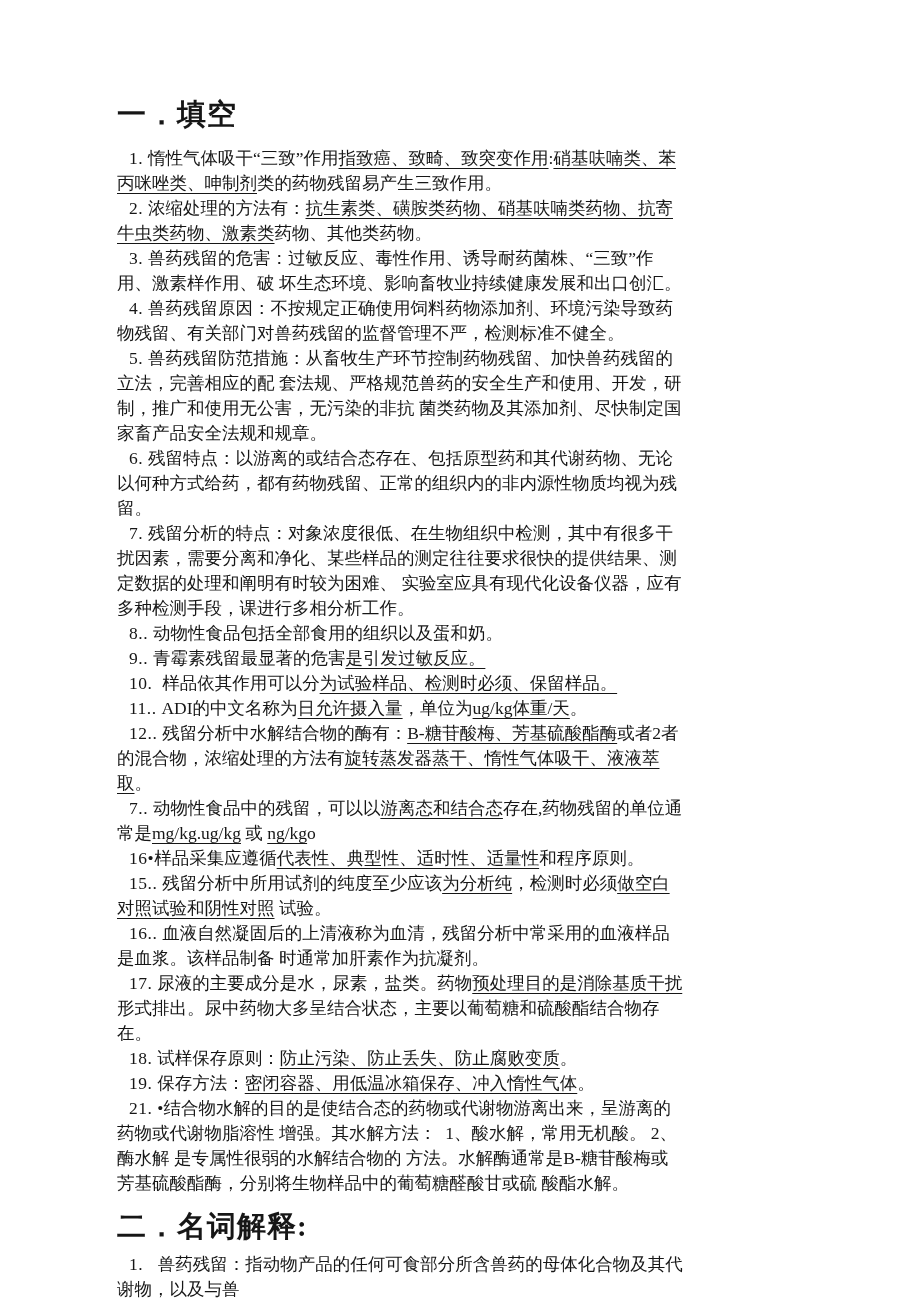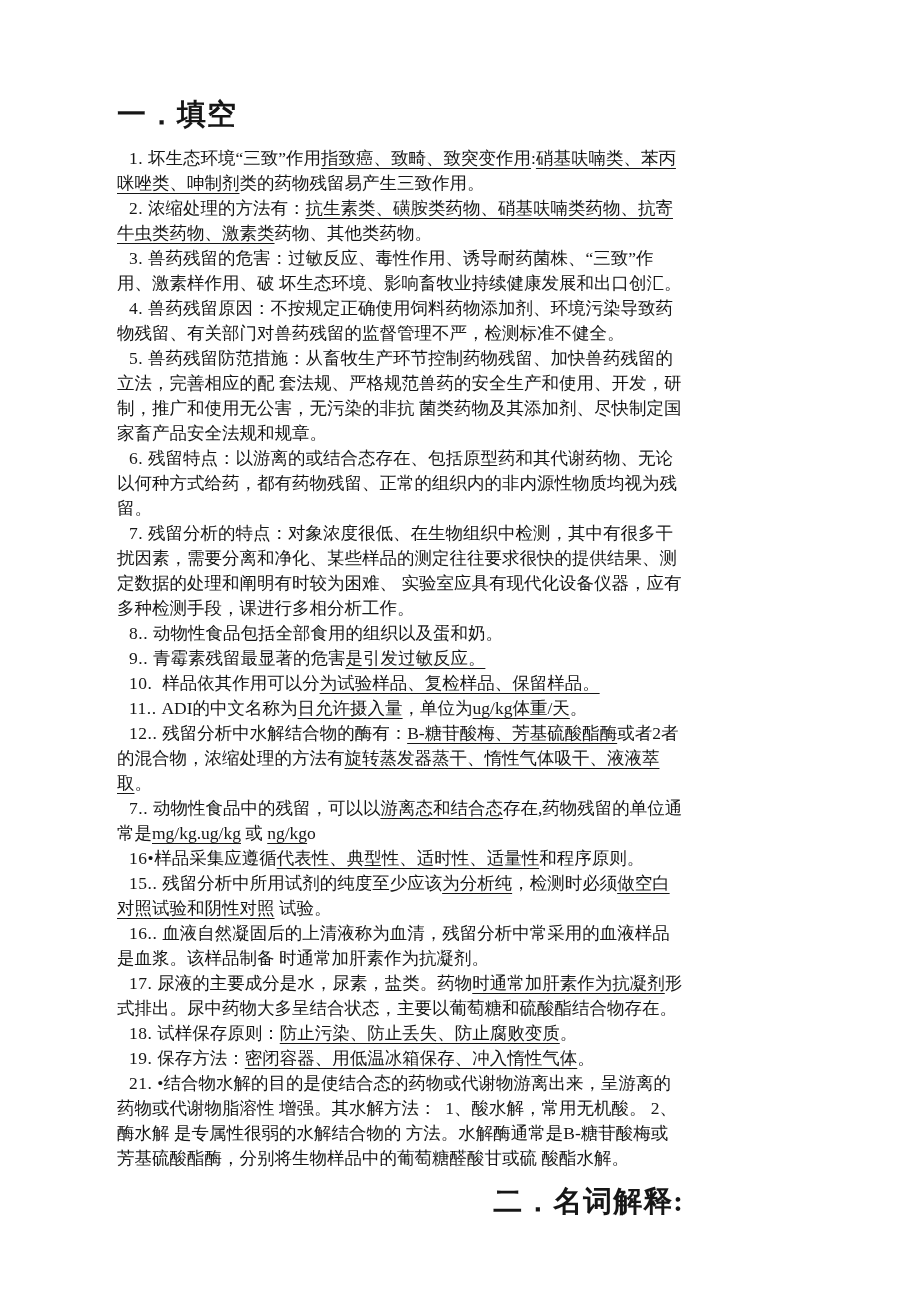--- a/index.html
+++ b/index.html
@@ -25,21 +25,20 @@
     font-size: 29px;
     font-weight: bold;
     line-height: 36px;
     margin: 0 0 14px 0;
     letter-spacing: 1px;
     white-space: pre-wrap;
   }
   .section-heading.second {
     margin-top: 12px;
     margin-bottom: 8px;
-    text-align: right;
   }
   .list {
     margin: 0;
     padding: 0;
   }
   .item {
     margin: 0;
     padding: 0;
     font-size: 17.5px;
     line-height: 25px;
@@ -55,37 +54,40 @@
     text-underline-offset: 4px;
   }
 </style>
 </head>
 <body>
 
 <div class="page">
   <h1 class="section-heading">一．填空</h1>
 
   <div class="list">
-      <p class="item"><span class="num">1. </span><span>坏生态环境“三致”作用</span><u>指致癌、致畸、致突变作用</u><span>:</span><u>硝基呋喃类、苯丙咪唑类、呻制剂</u><span>类的药物残留易产生三致作用。</span></p>
+      <p class="item"><span class="num">1. </span><span>惰性气体吸干“三致”作用</span><u>指致癌、致畸、致突变作用</u><span>:</span><u>硝基呋喃类、苯丙咪唑类、呻制剂</u><span>类的药物残留易产生三致作用。</span></p>
       <p class="item"><span class="num">2. </span><span>浓缩处理的方法有：</span><u>抗生素类、磺胺类药物、硝基呋喃类药物、抗寄牛虫类药物、激素类</u><span>药物、其他类药物。</span></p>
       <p class="item"><span class="num">3. </span><span>兽药残留的危害：过敏反应、毒性作用、诱导耐药菌株、“三致”作用、激素样作用、破 坏生态环境、影响畜牧业持续健康发展和出口创汇。</span></p>
       <p class="item"><span class="num">4. </span><span>兽药残留原因：不按规定正确使用饲料药物添加剂、环境污染导致药物残留、有关部门对兽药残留的监督管理不严，检测标准不健全。</span></p>
       <p class="item"><span class="num">5. </span><span>兽药残留防范措施：从畜牧生产环节控制药物残留、加快兽药残留的立法，完善相应的配 套法规、严格规范兽药的安全生产和使用、开发，研制，推广和使用无公害，无污染的非抗 菌类药物及其添加剂、尽快制定国家畜产品安全法规和规章。</span></p>
       <p class="item"><span class="num">6. </span><span>残留特点：以游离的或结合态存在、包括原型药和其代谢药物、无论以何种方式给药，都有药物残留、正常的组织内的非内源性物质均视为残留。</span></p>
       <p class="item"><span class="num">7. </span><span>残留分析的特点：对象浓度很低、在生物组织中检测，其中有很多干扰因素，需要分离和净化、某些样品的测定往往要求很快的提供结果、测定数据的处理和阐明有时较为困难、 实验室应具有现代化设备仪器，应有多种检测手段，课进行多相分析工作。</span></p>
       <p class="item"><span class="num">8.. </span><span>动物性食品包括全部食用的组织以及蛋和奶。</span></p>
       <p class="item"><span class="num">9.. </span><span>青霉素残留最显著的危害</span><u>是引发过敏反应。</u></p>
-      <p class="item"><span class="num">10.  </span><span>样品依其作用可以分</span><u>为试验样品、复检样品、保留样品。</u></p>
+      <p class="item"><span class="num">10.  </span><span>样品依其作用可以分</span><u>为试验样品、检测时必须、保留样品。</u></p>
       <p class="item"><span class="num">11.. </span><span>ADI的中文名称为</span><u>日允许摄入量</u><span>，单位为</span><u>ug/kg体重/天</u><span>。</span></p>
       <p class="item"><span class="num">12.. </span><span>残留分析中水解结合物的酶有：</span><u>B-糖苷酸梅、芳基硫酸酯酶</u><span>或者2者的混合物，浓缩处理的方法有</span><u>旋转蒸发器蒸干、惰性气体吸干、液液萃取</u><span>。</span></p>
       <p class="item"><span class="num">7.. </span><span>动物性食品中的残留，可以以</span><u>游离态和结合态</u><span>存在,药物残留的单位通常是</span><u>mg/kg.ug/kg</u><span> 或 </span><u>ng/kg</u><span>o</span></p>
       <p class="item"><span class="num">16•</span><span>样品采集应遵循</span><u>代表性、典型性、适时性、适量性</u><span>和程序原则。</span></p>
       <p class="item"><span class="num">15.. </span><span>残留分析中所用试剂的纯度至少应该</span><u>为分析纯</u><span>，检测时必须</span><u>做空白对照试验和阴性对照</u><span> 试验。</span></p>
       <p class="item"><span class="num">16.. </span><span>血液自然凝固后的上清液称为血清，残留分析中常采用的血液样品是血浆。该样品制备 时通常加肝素作为抗凝剂。</span></p>
-      <p class="item"><span class="num">17. </span><span>尿液的主要成分是水，尿素，盐类。药物</span><u>时通常加肝素作为抗凝剂</u><span>形式排出。尿中药物大多呈结合状态，主要以葡萄糖和硫酸酯结合物存在。</span></p>
+      <p class="item"><span class="num">17. </span><span>尿液的主要成分是水，尿素，盐类。药物</span><u>预处理目的是消除基质干扰</u><span>形式排出。尿中药物大多呈结合状态，主要以葡萄糖和硫酸酯结合物存在。</span></p>
       <p class="item"><span class="num">18. </span><span>试样保存原则：</span><u>防止污染、防止丢失、防止腐败变质</u><span>。</span></p>
       <p class="item"><span class="num">19. </span><span>保存方法：</span><u>密闭容器、用低温冰箱保存、冲入惰性气体</u><span>。</span></p>
       <p class="item"><span class="num">21. </span><span>•结合物水解的目的是使结合态的药物或代谢物游离出来，呈游离的药物或代谢物脂溶性 增强。其水解方法：  1、酸水解，常用无机酸。 2、酶水解 是专属性很弱的水解结合物的 方法。水解酶通常是B-糖苷酸梅或芳基硫酸酯酶，分别将生物样品中的葡萄糖醛酸甘或硫 酸酯水解。</span></p>
     </div>
 
   <h1 class="section-heading second">二．名词解释:</h1>
 
+  <div class="list">
+      <p class="item"><span class="num">1.   </span><span>兽药残留：指动物产品的任何可食部分所含兽药的母体化合物及其代谢物，以及与兽</span></p>
+    </div>
 </div>
 
 </body></html>

